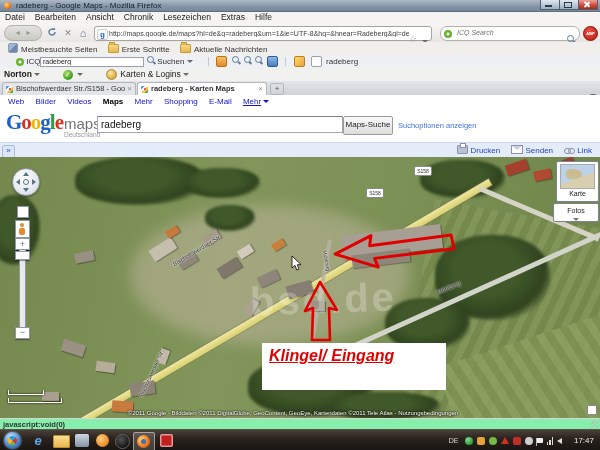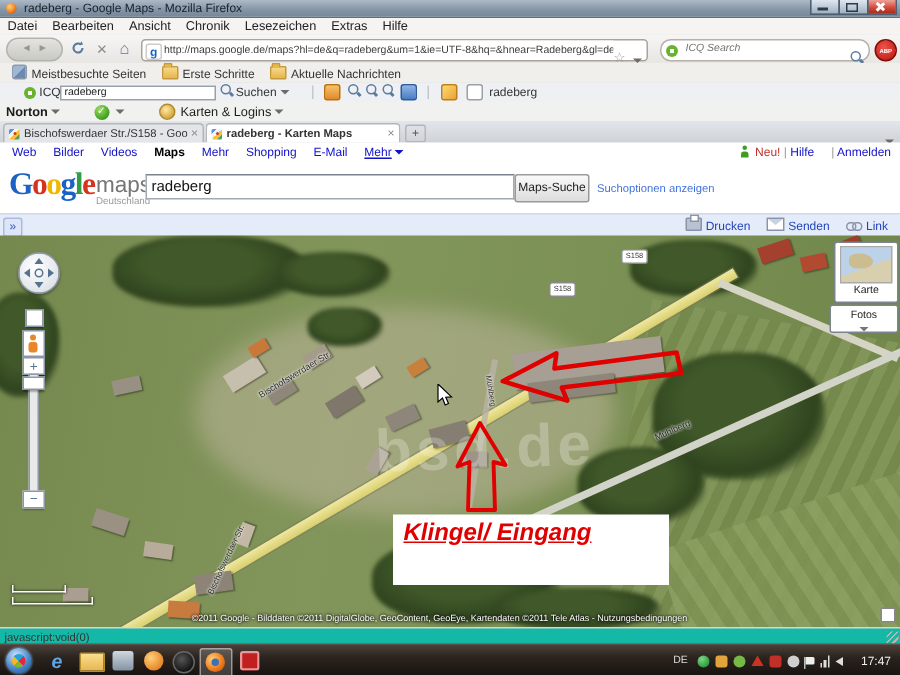--- a/index.html
+++ b/index.html
@@ -164,22 +164,22 @@
   .karte-thumb{margin:2px auto 1px auto;width:33px;height:23px;border:1px solid #aaa;
     background:linear-gradient(160deg,#bcd2e8 55%,#d8cfae 55%);position:relative;}
   .karte-thumb::after{content:"";position:absolute;left:5px;top:4px;width:16px;height:10px;border-radius:40% 60% 50% 40%;background:#cbbd8f;}
   .fotos-btn{position:absolute;left:553px;top:46px;width:44px;height:17px;background:#fff;border:1px solid #7c848f;
     border-radius:2px;font-size:7px;line-height:14px;text-align:center;color:#222;}
   .fotos-caret{position:absolute;left:19px;bottom:0px;width:0;height:0;
     border-left:3px solid transparent;border-right:3px solid transparent;border-top:3px solid #777;}
   .cursor-svg{position:absolute;left:291px;top:99px;}
 
   
-  .statusbar{top:418px;height:11px;background:#14b8a6;border-top:1px solid #d8d6d2;
-    font-size:7.5px;color:#333;line-height:11px;}
+  .statusbar{top:418px;height:11px;background:#86efac;border-top:1px solid #d8d6d2;
+    font-size:7.5px;color:#333;line-height:11px;font-weight:bold;}
   .grip{position:absolute;right:1px;top:2px;width:8px;height:8px;
     background:repeating-linear-gradient(135deg,transparent 0 2px,#b9b7b2 2px 3px);}
   .taskbar{top:429px;height:21px;background:linear-gradient(#4a4039,#2a231e 40%,#171310);
     border-top:1px solid #5d5249;}
   .orb{position:absolute;left:4px;top:2px;width:17px;height:17px;border-radius:50%;
     background:radial-gradient(circle at 40% 30%,#cfe6ff,#4a86c8 55%,#1d4f86);box-shadow:0 0 2px #9cc6ef;}
   .orbflag{position:absolute;left:4px;top:4px;width:9px;height:9px;border-radius:50%;overflow:hidden;
     background:conic-gradient(#e4273d 0 90deg,#7db72f 0 180deg,#fdb813 0 270deg,#2a9fd8 0);transform:rotate(45deg);}
   .tb-ico{position:absolute;top:2.5px;width:16px;height:16px;border-radius:2px;}
   .fx-active{position:absolute;left:133px;top:1.5px;width:20px;height:18px;border:1px solid rgba(255,255,255,.45);
@@ -294,28 +294,20 @@
   <div class="row gheader">
     <span style="margin-left:8px;"></span>
     <a>Web</a>
     <a>Bilder</a>
     <a>Videos</a>
     <a class="on">Maps</a>
     <a>Mehr</a>
     <a>Shopping</a>
     <a>E-Mail</a>
     <a style="text-decoration:underline;margin-right:2px;">Mehr</a><span class="caret" style="border-top-color:#1111cc;"></span>
-    <span class="abs" style="right:6px;">
-      <span class="person"></span>
-      <span style="color:#c4302b;">Neu!</span>
-      <span style="color:#999;">|</span>
-      <a>Hilfe</a>
-      <span style="color:#999;">|</span>
-      <a style="margin-right:0;">Anmelden</a>
-    </span>
   </div>
 
   <div class="row gsearch">
     <span class="abs logoG" style="left:6px;top:1px;"><span style="color:#1b62c5;">G</span><span style="color:#d6321e;">o</span><span style="color:#efb700;">o</span><span style="color:#1b62c5;">g</span><span style="color:#2f9e44;">l</span><span style="color:#d6321e;">e</span></span>
     <span class="abs" style="left:64px;top:6px;font-size:15px;color:#757575;">maps</span>
     <span class="abs" style="left:64px;top:22px;font-size:6.5px;color:#999;">Deutschland</span>
     <input value="radeberg" style="">
     <div class="mapsbtn">Maps-Suche</div>
     <a class="optlink">Suchoptionen anzeigen</a>
   </div>

